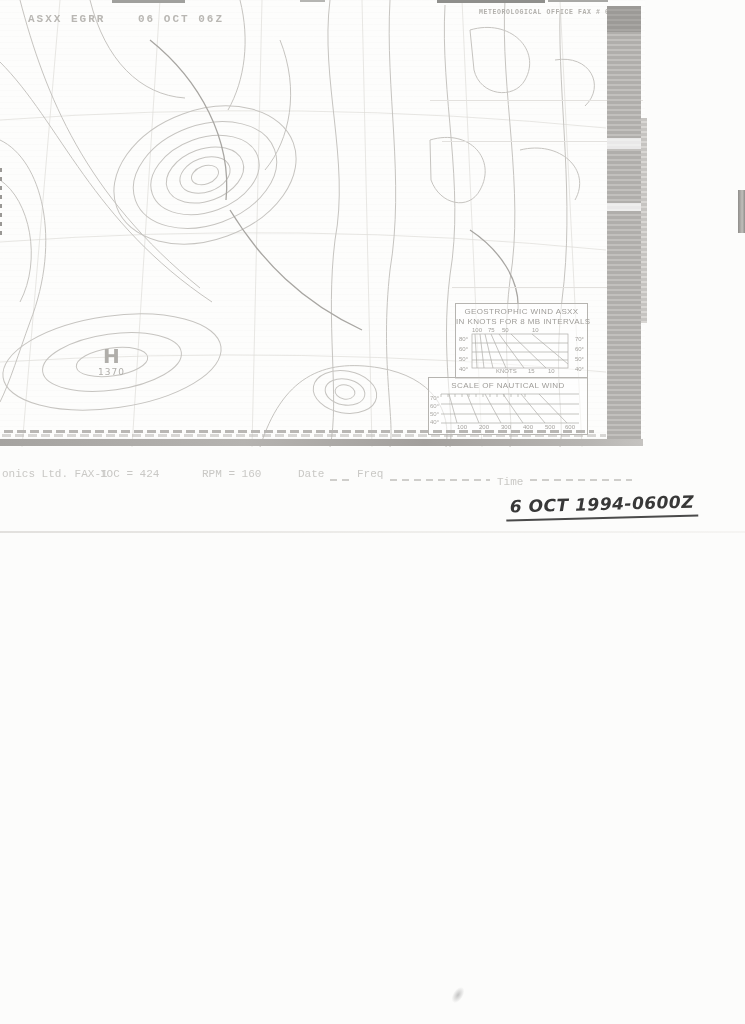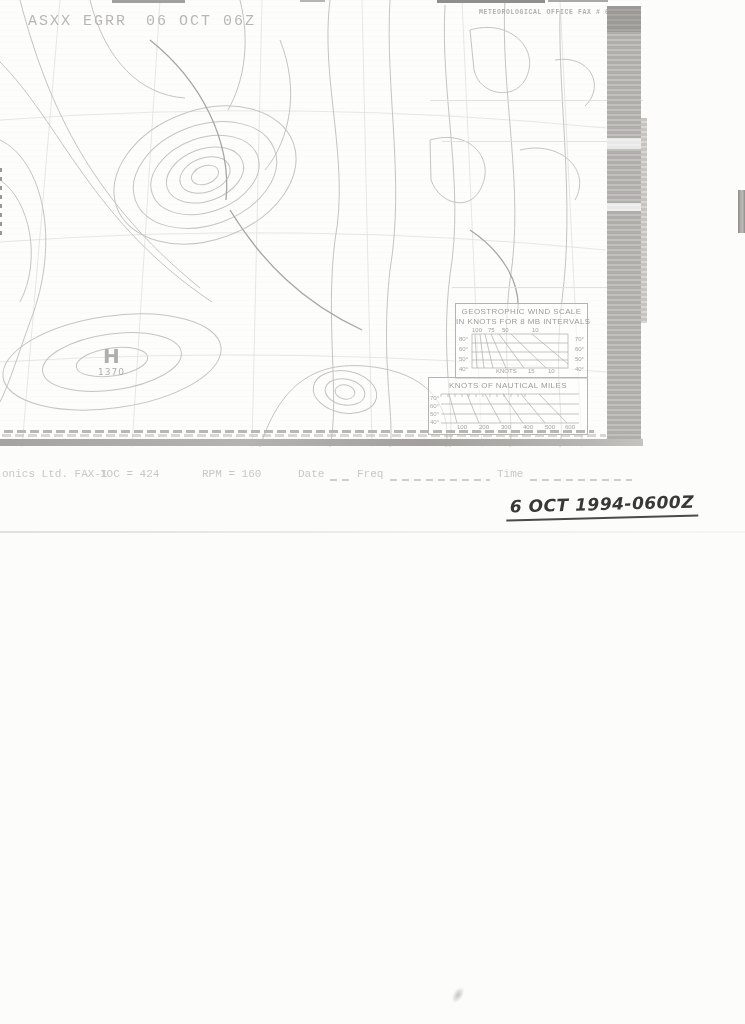--- a/index.html
+++ b/index.html
@@ -11,22 +11,22 @@
   
   #chart{
     position:absolute;left:0;top:0;width:645px;height:447px;
     background:
       repeating-linear-gradient(180deg, rgba(0,0,0,0.012) 0 1px, transparent 1px 6px),
       #fdfdfc;
   }
   #isobars{position:absolute;left:0;top:0;}
   .hdr{
     position:absolute;top:13px;height:14px;
-    font-family:"Liberation Mono",monospace;font-weight:normal;
-    color:#b9b7b3;font-size:15px;letter-spacing:2px;white-space:nowrap;
+    font-family:"Liberation Mono",monospace;font-weight:bold;
+    color:#b9b7b3;font-size:11px;letter-spacing:2px;white-space:nowrap;
   }
   .hdr.small{
     font-size:6.5px;letter-spacing:.6px;font-weight:bold;color:#b2b0ac;top:9px;
   }
   .edge-seg{position:absolute;top:0;}
   
   .map-label{
     position:absolute;color:#b0aeaa;font-family:"DejaVu Sans",sans-serif;
     text-align:center;line-height:1;
   }
@@ -161,35 +161,35 @@
       </g>
 
       <g stroke="#a8a6a2" stroke-width="1.3" fill="none">
         <path d="M150,40 C200,80 232,140 226,200"></path>
         <path d="M230,210 C262,262 302,302 362,330"></path>
         <path d="M470,230 C500,250 520,280 518,310"></path>
       </g>
     </svg>
 
     <span class="hdr" style="left:28px;">ASXX EGRR</span>
-    <span class="hdr" style="left:146px;">06 OCT 06Z</span>
+    <span class="hdr" style="left:138px;">06 OCT 06Z</span>
     <span class="hdr small" style="left:479px;">METEOROLOGICAL OFFICE FAX # 06</span>
 
     <div class="edge-seg" style="left:112px;width:73px;height:3px;background:#a0a09d;"></div>
     <div class="edge-seg" style="left:300px;width:25px;height:2px;background:#b5b5b2;"></div>
     <div class="edge-seg" style="left:437px;width:108px;height:3px;background:#8f8f8c;"></div>
     <div class="edge-seg" style="left:548px;width:60px;height:2px;background:#a8a8a5;"></div>
 
     <div class="map-label" style="left:98px;top:346px;">
       <span class="letter">H</span>
       <span class="value">1370</span>
     </div>
 
     <div class="scale-box" id="wind-scale">
-      <div class="scale-title">GEOSTROPHIC WIND SCALE</div>
+      <div class="scale-title">GEOSTROPHIC WIND ASXX</div>
       <div class="scale-title" style="padding-top:0;">IN KNOTS FOR 8 MB INTERVALS</div>
       <div id="wind-diagram-wrap">
         <span class="ws-lab" style="left:16px;top:0;">100</span>
         <span class="ws-lab" style="left:32px;top:0;">75</span>
         <span class="ws-lab" style="left:46px;top:0;">50</span>
         <span class="ws-lab" style="left:76px;top:0;">10</span>
         <span class="ws-lab" style="left:3px;top:9px;">80°</span>
         <span class="ws-lab" style="left:3px;top:19px;">60°</span>
         <span class="ws-lab" style="left:3px;top:29px;">50°</span>
         <span class="ws-lab" style="left:3px;top:39px;">40°</span>
@@ -212,21 +212,21 @@
               <path d="M35,7 L50,41"></path>
             <path d="M43,7 L68,41"></path>
               <path d="M55,7 L90,41"></path>
             <path d="M76,7 L112,37"></path>
           </g>
         </svg>
       </div>
     </div>
 
     <div class="scale-box" id="nm-scale">
-      <div class="scale-title">KNOTS OF NAUTICAL MILES</div>
+      <div class="scale-title">SCALE OF NAUTICAL WIND</div>
       <div id="nm-diagram-wrap">
         <span class="nm-lat" style="top:4px;">70°</span>
         <span class="nm-lat" style="top:12px;">60°</span>
         <span class="nm-lat" style="top:20px;">50°</span>
         <span class="nm-lat" style="top:28px;">40°</span>
         <span class="nm-num" style="left:28px;">100</span>
         <span class="nm-num" style="left:50px;">200</span>
         <span class="nm-num" style="left:72px;">300</span>
         <span class="nm-num" style="left:94px;">400</span>
         <span class="nm-num" style="left:116px;">500</span>
@@ -265,21 +265,21 @@
   <div id="band-top-dark"></div>
   <div id="bottom-strip"></div>
   <div id="page-edge-sliver"></div>
 
   <div id="fax-footer">
     <span style="left:2px;">onics Ltd. FAX-1</span>
     <span style="left:100px;">IOC = 424</span>
     <span style="left:202px;">RPM = 160</span>
     <span style="left:298px;">Date</span>
     <span style="left:357px;">Freq</span>
-    <span style="left:497px;">Time</span>
+    <span style="left:497px;margin-top:8px;">Time</span>
     <span class="fill-line" style="left:330px;width:22px;"></span>
     <span class="fill-line" style="left:390px;width:100px;"></span>
     <span class="fill-line" style="left:530px;width:102px;"></span>
   </div>
 
   <div id="handwritten-date">6 OCT 1994-0600Z</div>
 
   <div id="crease-line"></div>
   <div id="smudge"></div>
 

